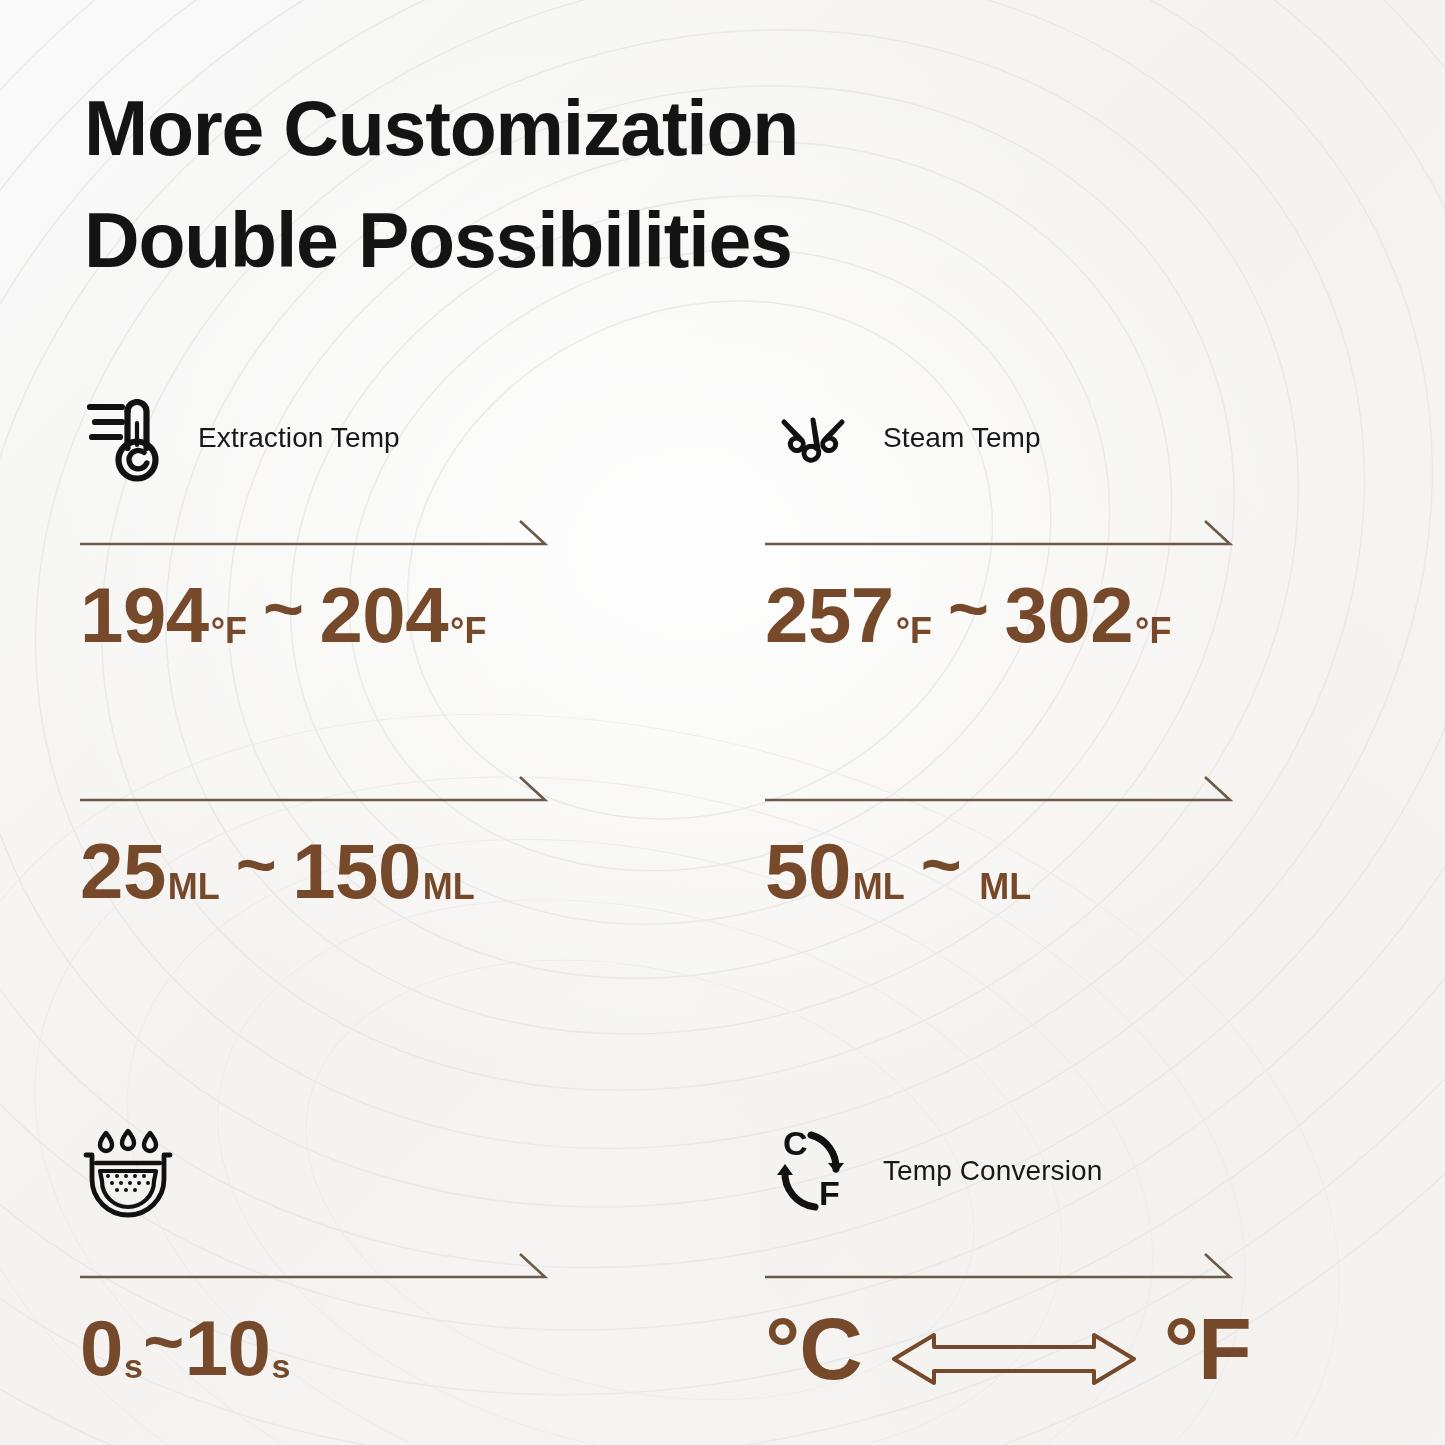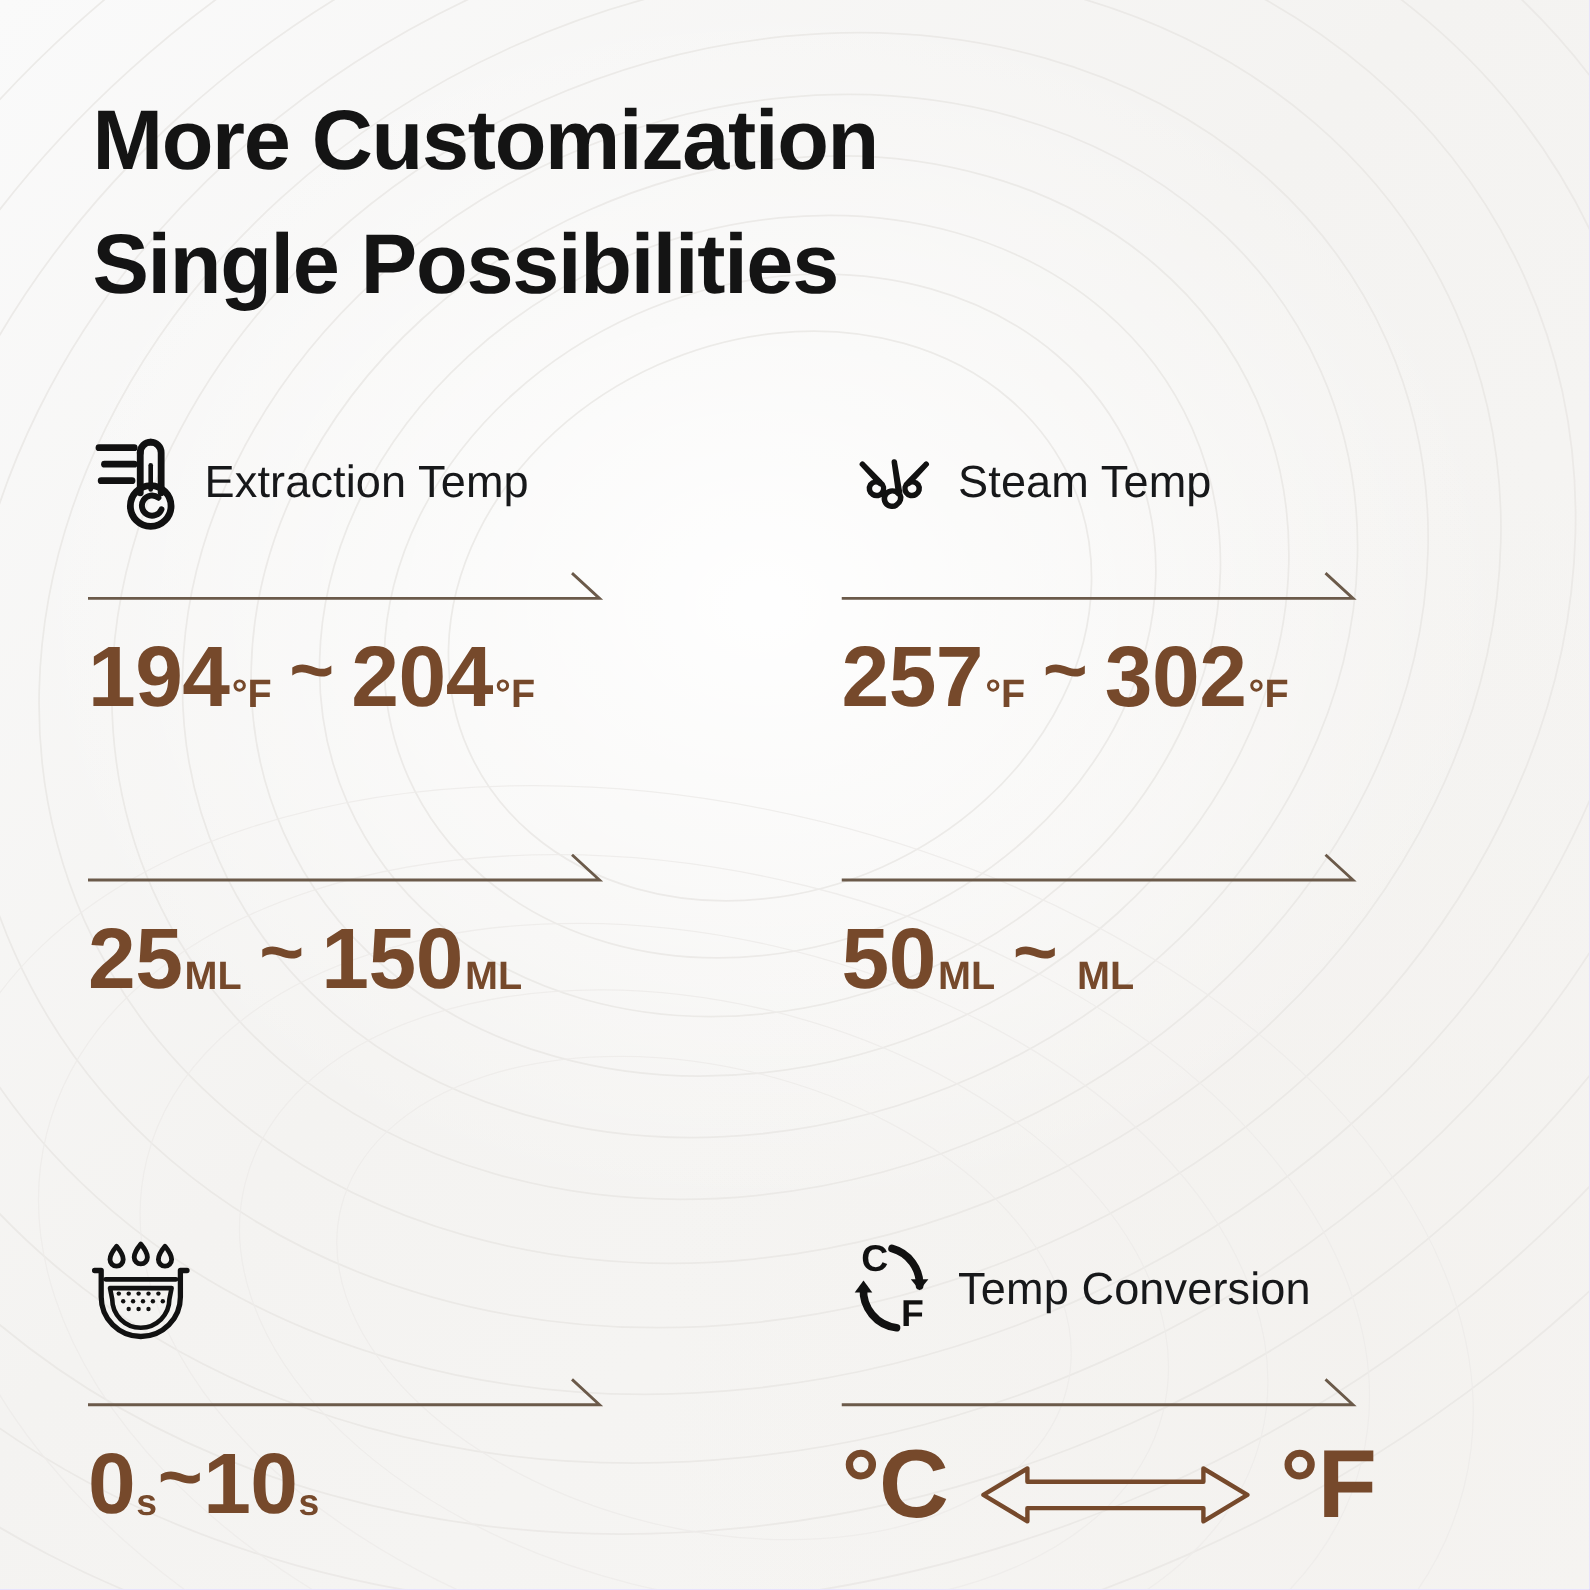--- a/index.html
+++ b/index.html
@@ -7,21 +7,21 @@
   html, body {
     width:1445px; height:1445px;
     background:#ffffff;
     font-family:"Liberation Sans", sans-serif;
     overflow:hidden;
   }
 
   #page {
     position:relative;
     width:1445px; height:1445px;
-    background:#c4b5fd;
+    background:#bef264;
     overflow:hidden;
   }
 
   
   .bg-texture {
     position:absolute; inset:0;
     pointer-events:none;
     z-index:0;
   }
   .bg-vignette {
@@ -70,22 +70,22 @@
   }
   .cell-icon {
     width:96px; height:96px;
     flex:0 0 96px;
     display:flex;
     align-items:center;
     justify-content:center;
   }
   .cell-icon svg { display:block; }
   .cell-title {
-    margin-left:10px;
-    font-size:41px;
+    margin-left:22px;
+    font-size:28px;
     color:#17181a;
     font-weight:normal;
     letter-spacing:0.1px;
     white-space:nowrap;
   }
 
   
   .divider {
     position:relative;
     margin-top:22px;
@@ -179,21 +179,21 @@
       <ellipse cx="640" cy="1180" rx="340" ry="210" transform="rotate(14 640 1180)"></ellipse>
       <ellipse cx="640" cy="1180" rx="430" ry="268" transform="rotate(14 640 1180)"></ellipse>
       <ellipse cx="640" cy="1180" rx="522" ry="326" transform="rotate(14 640 1180)"></ellipse>
       <ellipse cx="640" cy="1180" rx="616" ry="386" transform="rotate(14 640 1180)"></ellipse>
       <ellipse cx="640" cy="1180" rx="712" ry="446" transform="rotate(14 640 1180)"></ellipse>
     </g>
   </svg>
 
   <h1 class="headline">
     <span class="l1">More Customization</span>
-    <span class="l2">Single Possibilities</span>
+    <span class="l2">Double Possibilities</span>
   </h1>
 
   <div class="grid">
 
     <div class="cell col-left row-1">
       <div class="cell-head">
         <span class="cell-icon">
           <svg width="96" height="96" viewBox="0 0 96 96">
             <g fill="none" stroke="#111" stroke-width="6.2" stroke-linecap="round">
               <line x1="10" y1="17" x2="42" y2="17"></line>

